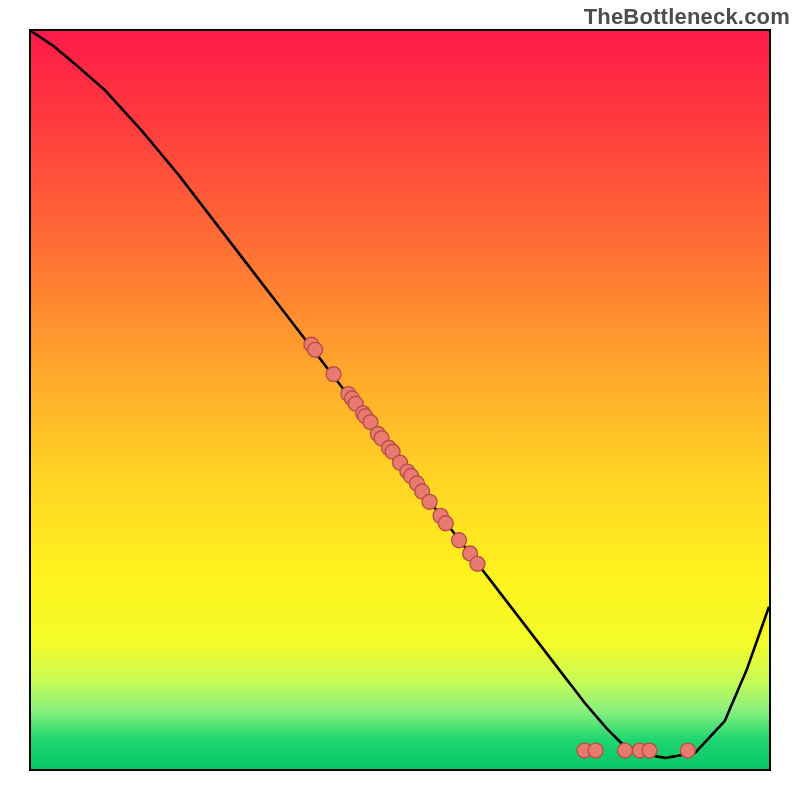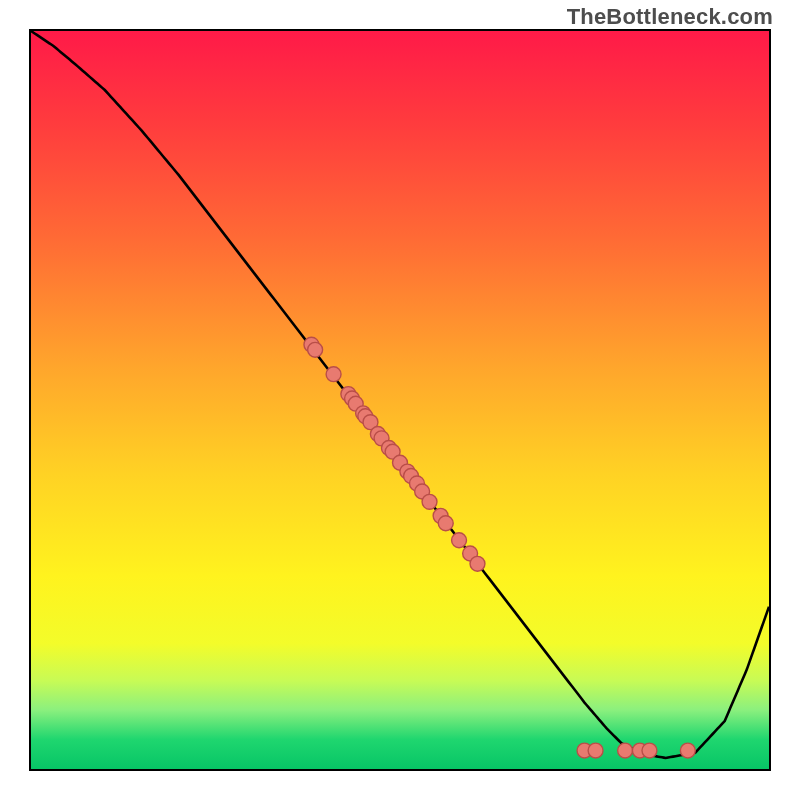--- a/index.html
+++ b/index.html
@@ -13,21 +13,21 @@
   }
   .frame {
     position: relative;
     width: 800px;
     height: 800px;
     box-sizing: border-box;
   }
   .watermark {
     position: absolute;
     top: 4px;
-    right: 27px;
+    right: 10px;
     font-size: 22px;
     font-weight: bold;
     color: #4d4d4d;
     z-index: 30;
     letter-spacing: 0.2px;
   }
   .plot-border {
     position: absolute;
     left: 29px;
     top: 29px;

